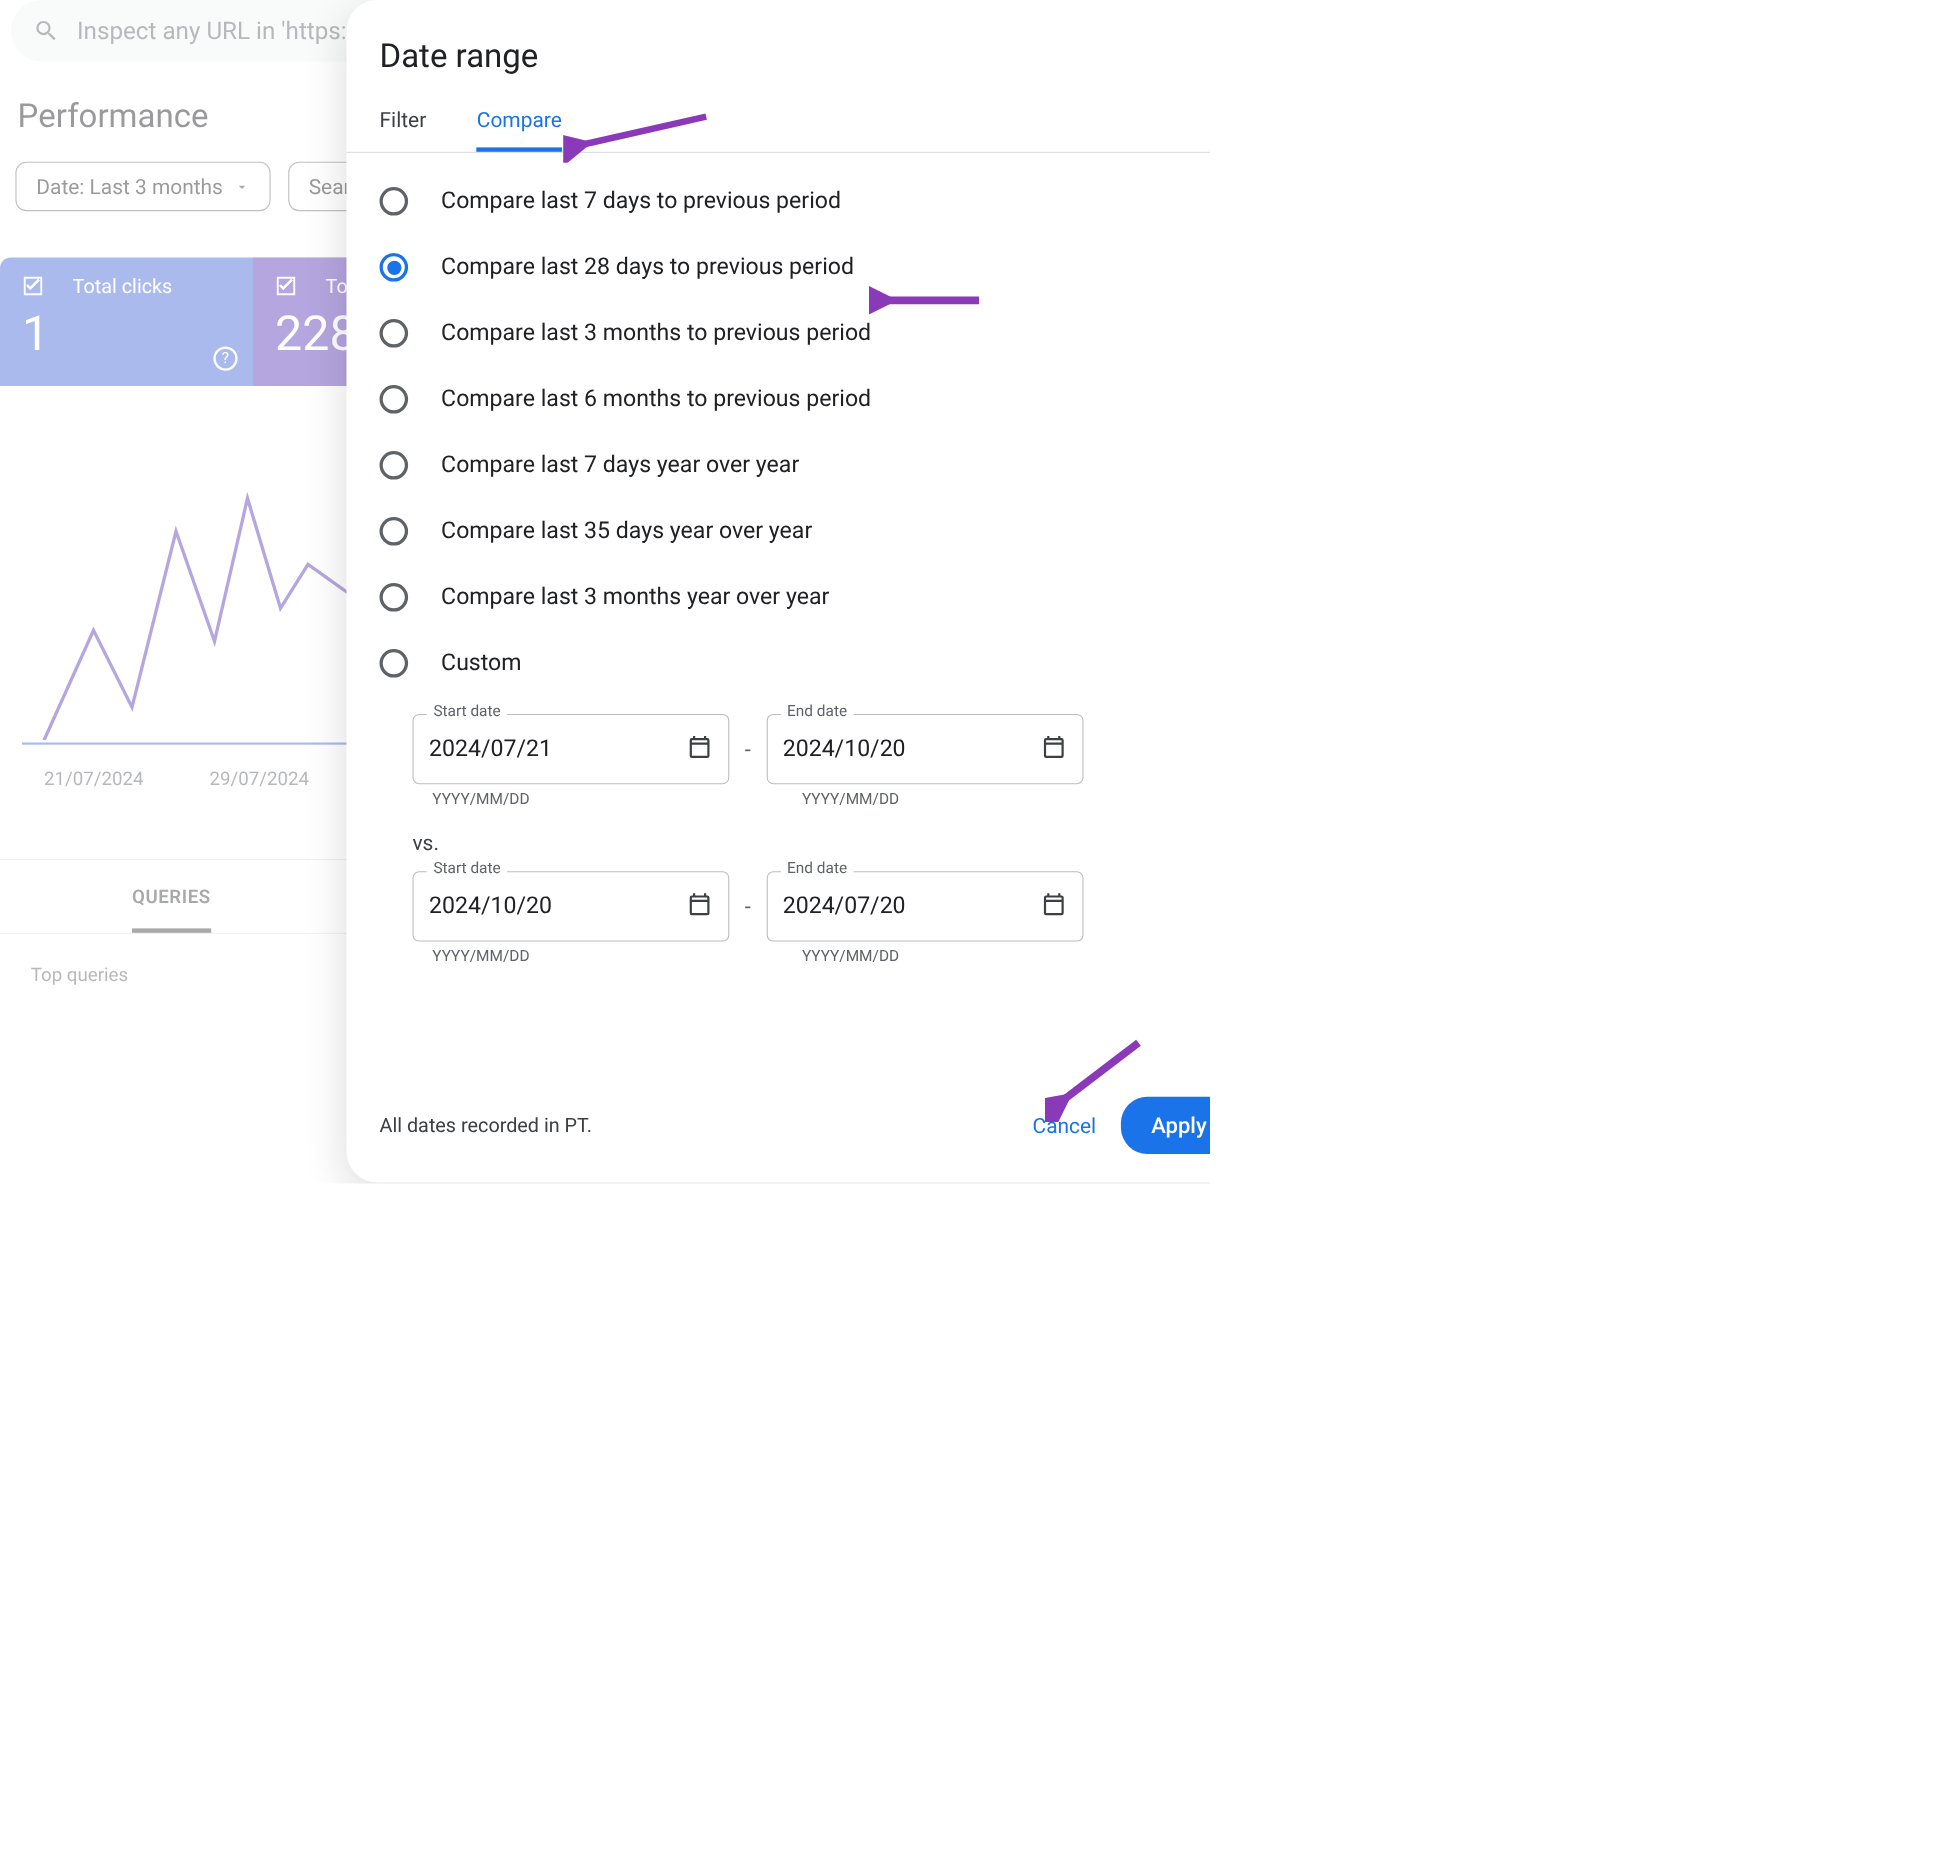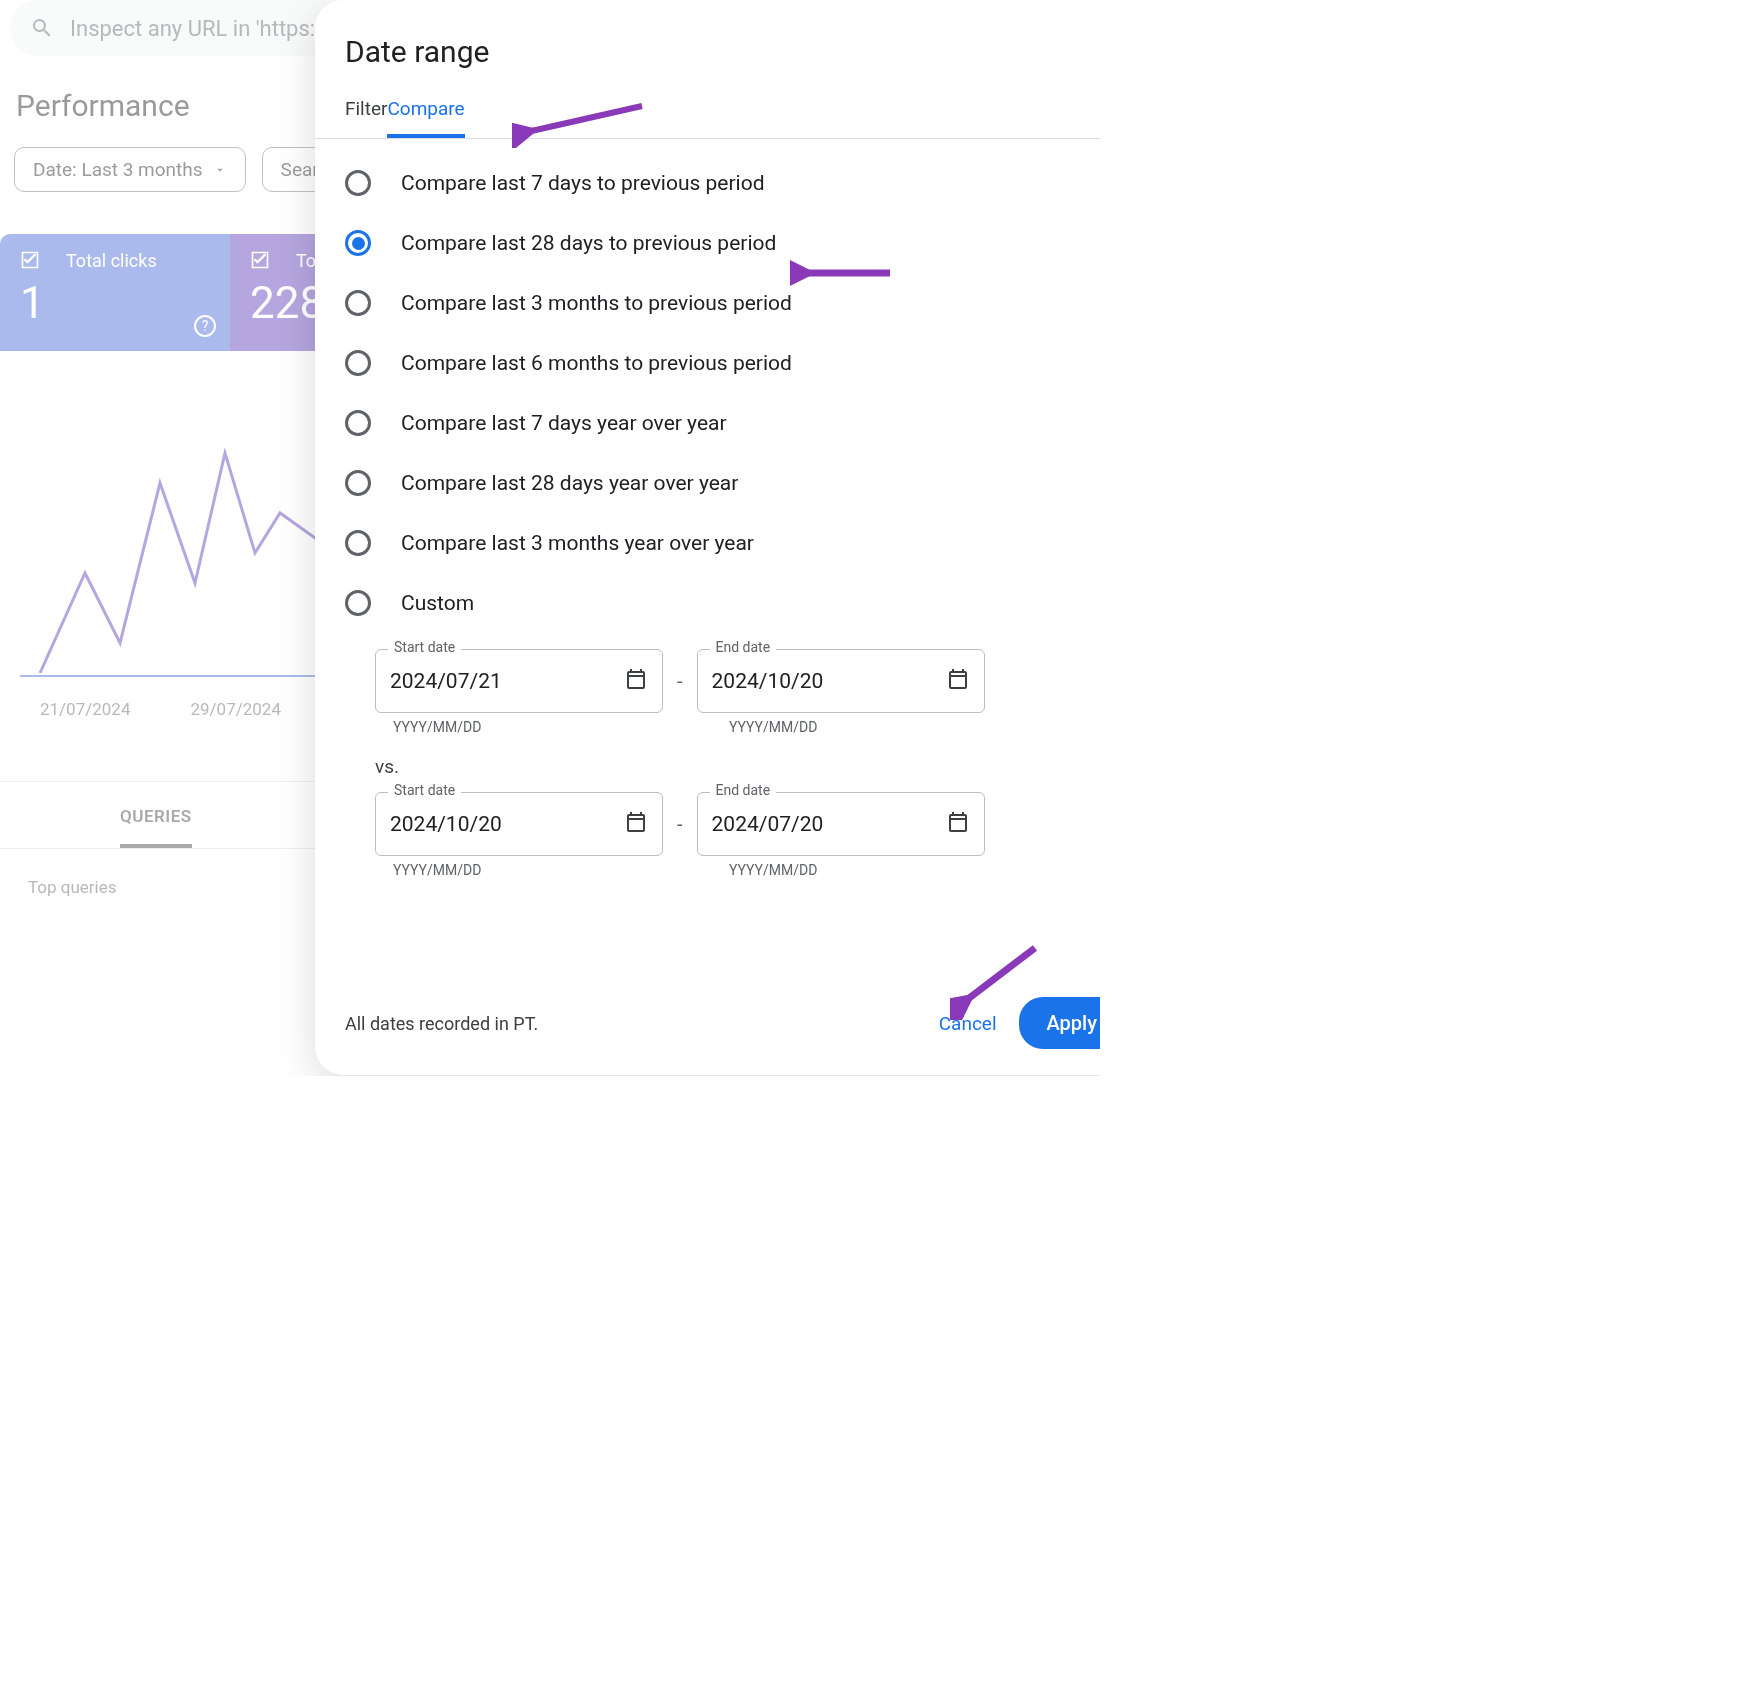--- a/index.html
+++ b/index.html
@@ -87,21 +87,21 @@
     left: 315px; top: 0;
     width: 840px; height: 1075px;
     background: #fff;
     border-radius: 28px;
     box-shadow: 0 12px 40px rgba(0,0,0,0.14);
     z-index: 10;
     padding: 28px 0 0 0;
     display:flex;flex-direction:column;
   }
   .modal-title{font-size:30px;font-weight:400;padding:6px 30px 20px 30px}
-  .modal-tabs{display:flex;padding:0 30px;border-bottom:1px solid #dadce0}
+  .modal-tabs{display:flex;gap:46px;padding:0 30px;border-bottom:1px solid #dadce0}
   .modal-tab{font-size:19px;color:#3c4043;padding:8px 0 14px 0;cursor:pointer}
   .modal-tab.active{color:#1a73e8;border-bottom:4px solid #1a73e8}
 
   .radio-list{padding:20px 30px 0 30px;display:flex;flex-direction:column;gap:12px;overflow:auto}
   .radio-row{display:flex;align-items:center;gap:30px;min-height:48px}
   .radio-outer{
     width:26px;height:26px;border:3px solid #5f6368;border-radius:50%;
     display:flex;align-items:center;justify-content:center;flex-shrink:0
   }
   .radio-row.selected .radio-outer{border-color:#1a73e8}
@@ -226,21 +226,21 @@
       <div class="radio-row">
         <span class="radio-outer"></span>
         <span class="radio-label">Compare last 6 months to previous period</span>
       </div>
       <div class="radio-row">
         <span class="radio-outer"></span>
         <span class="radio-label">Compare last 7 days year over year</span>
       </div>
       <div class="radio-row">
         <span class="radio-outer"></span>
-        <span class="radio-label">Compare last 28 days year over year</span>
+        <span class="radio-label">Compare last 35 days year over year</span>
       </div>
       <div class="radio-row">
         <span class="radio-outer"></span>
         <span class="radio-label">Compare last 3 months year over year</span>
       </div>
       <div class="radio-row">
         <span class="radio-outer"></span>
         <span class="radio-label">Custom</span>
       </div>
       <div class="date-fields">

